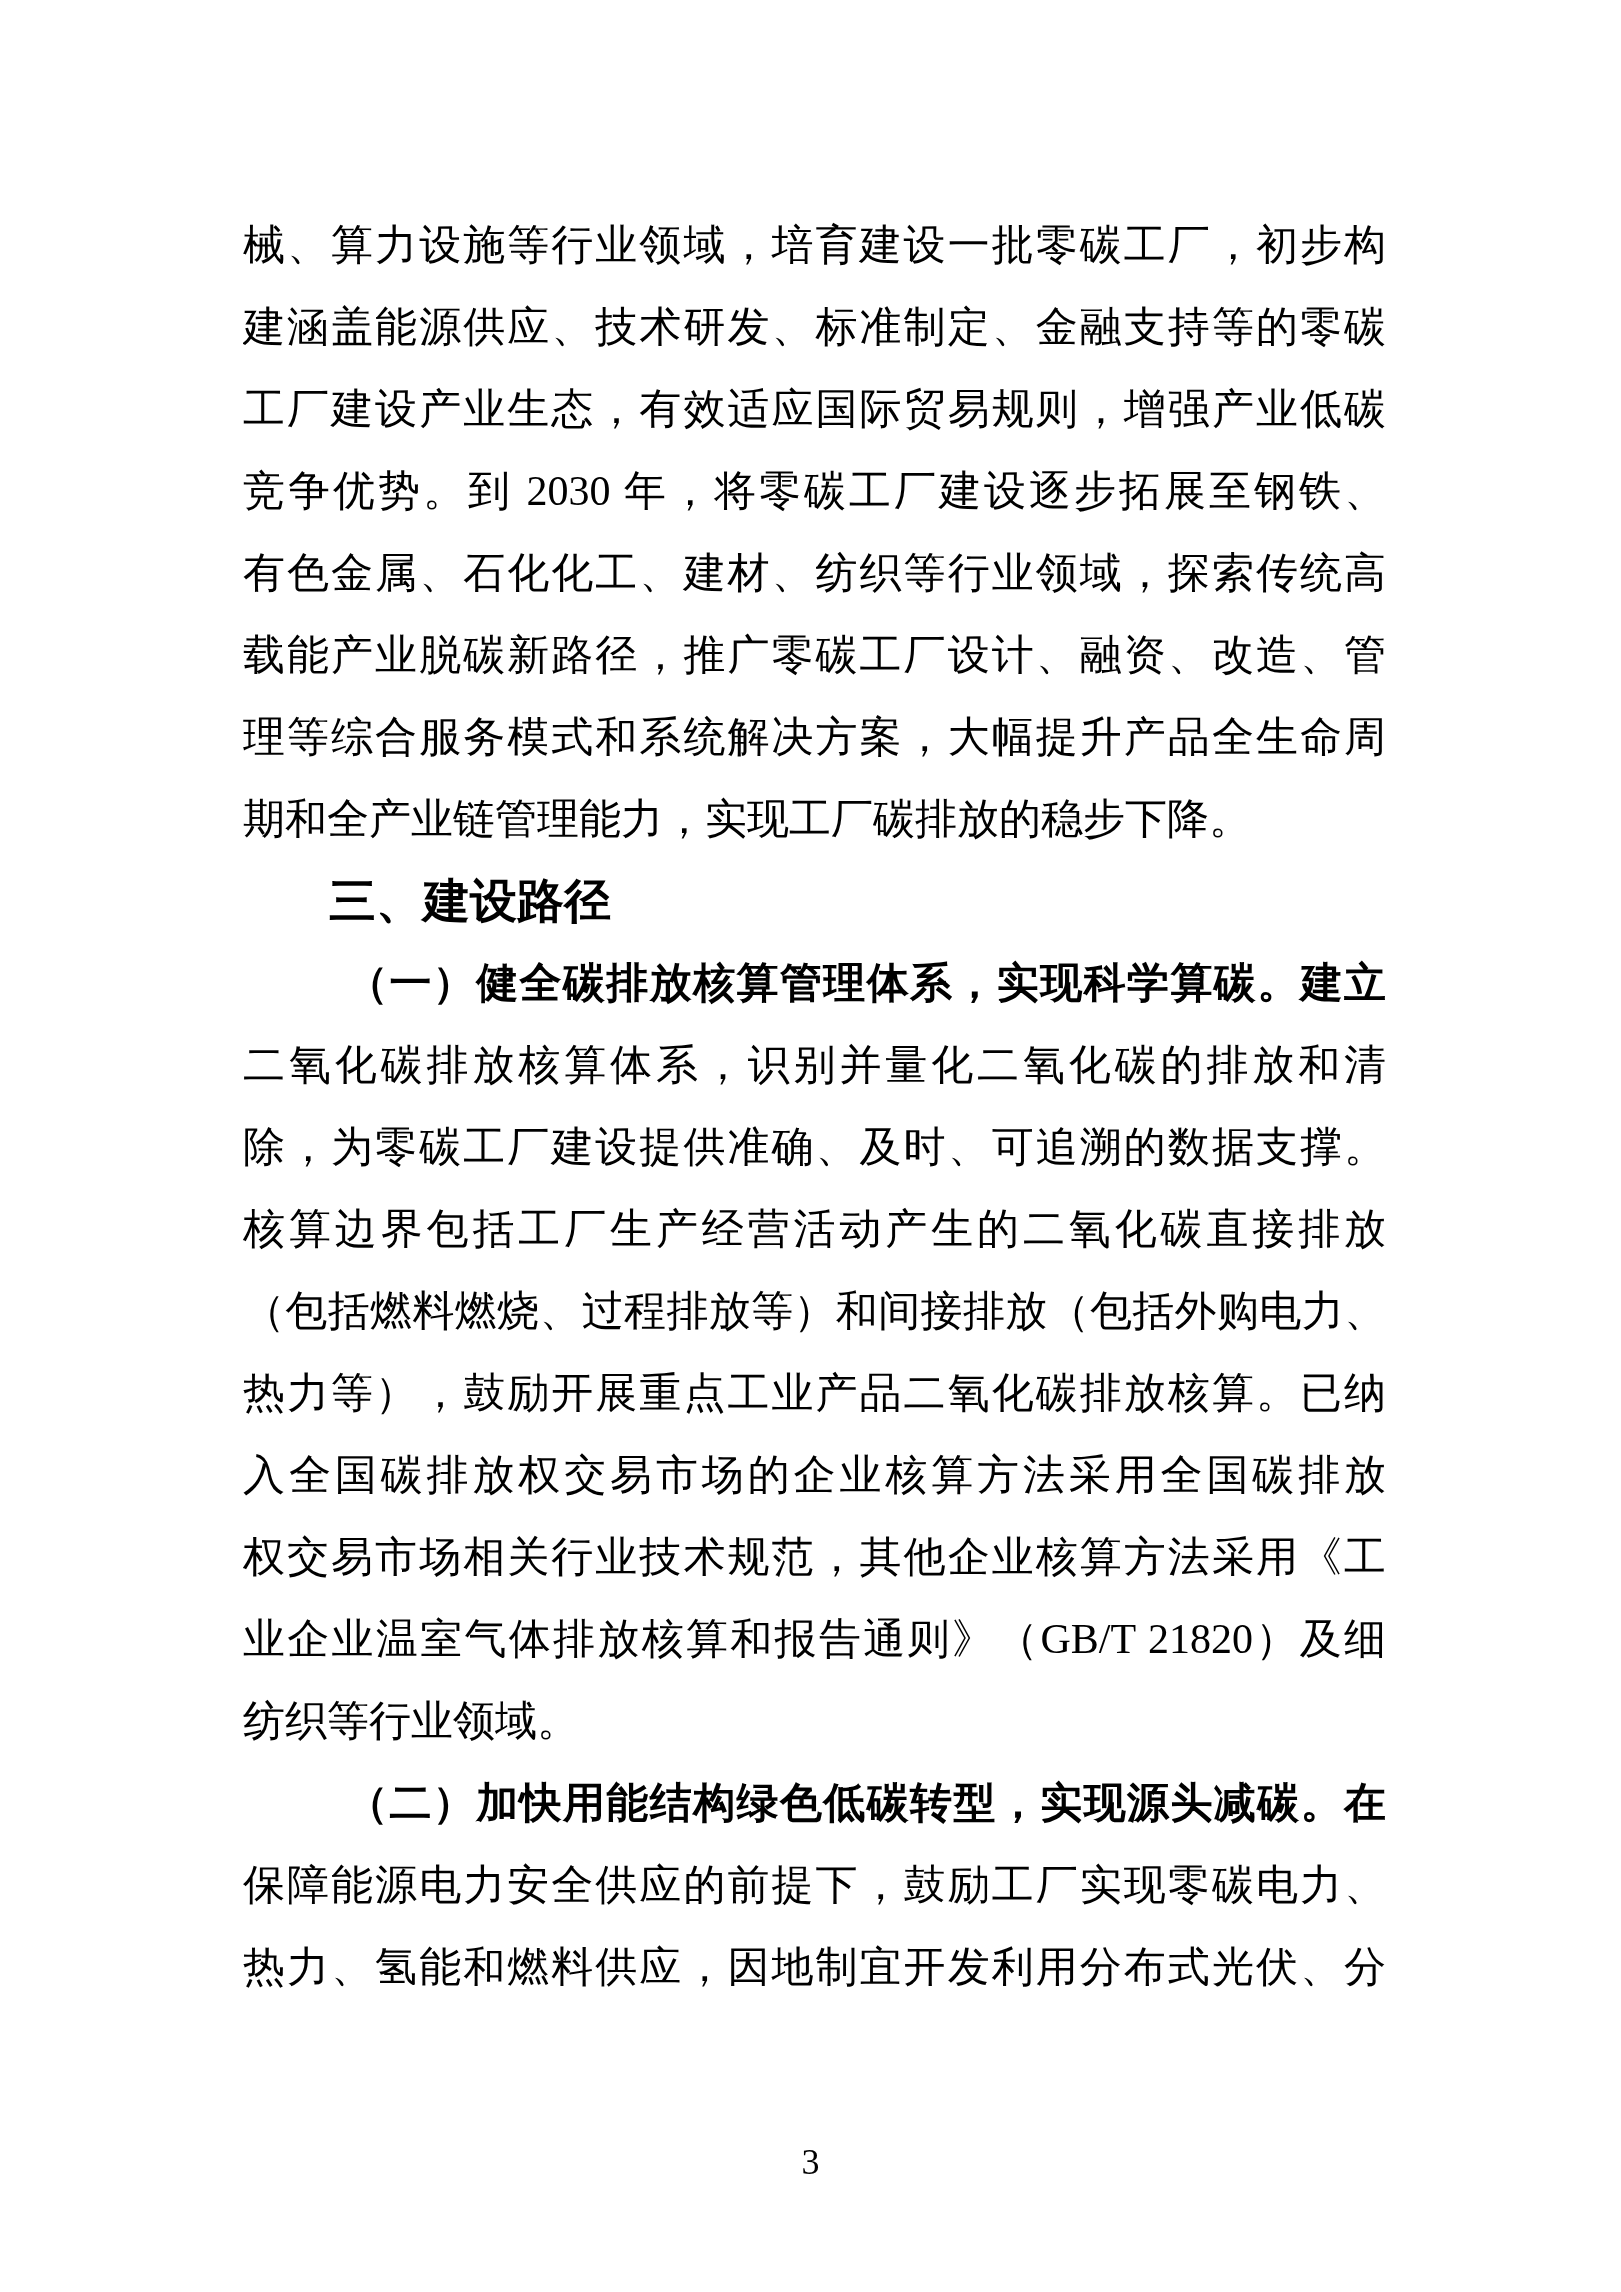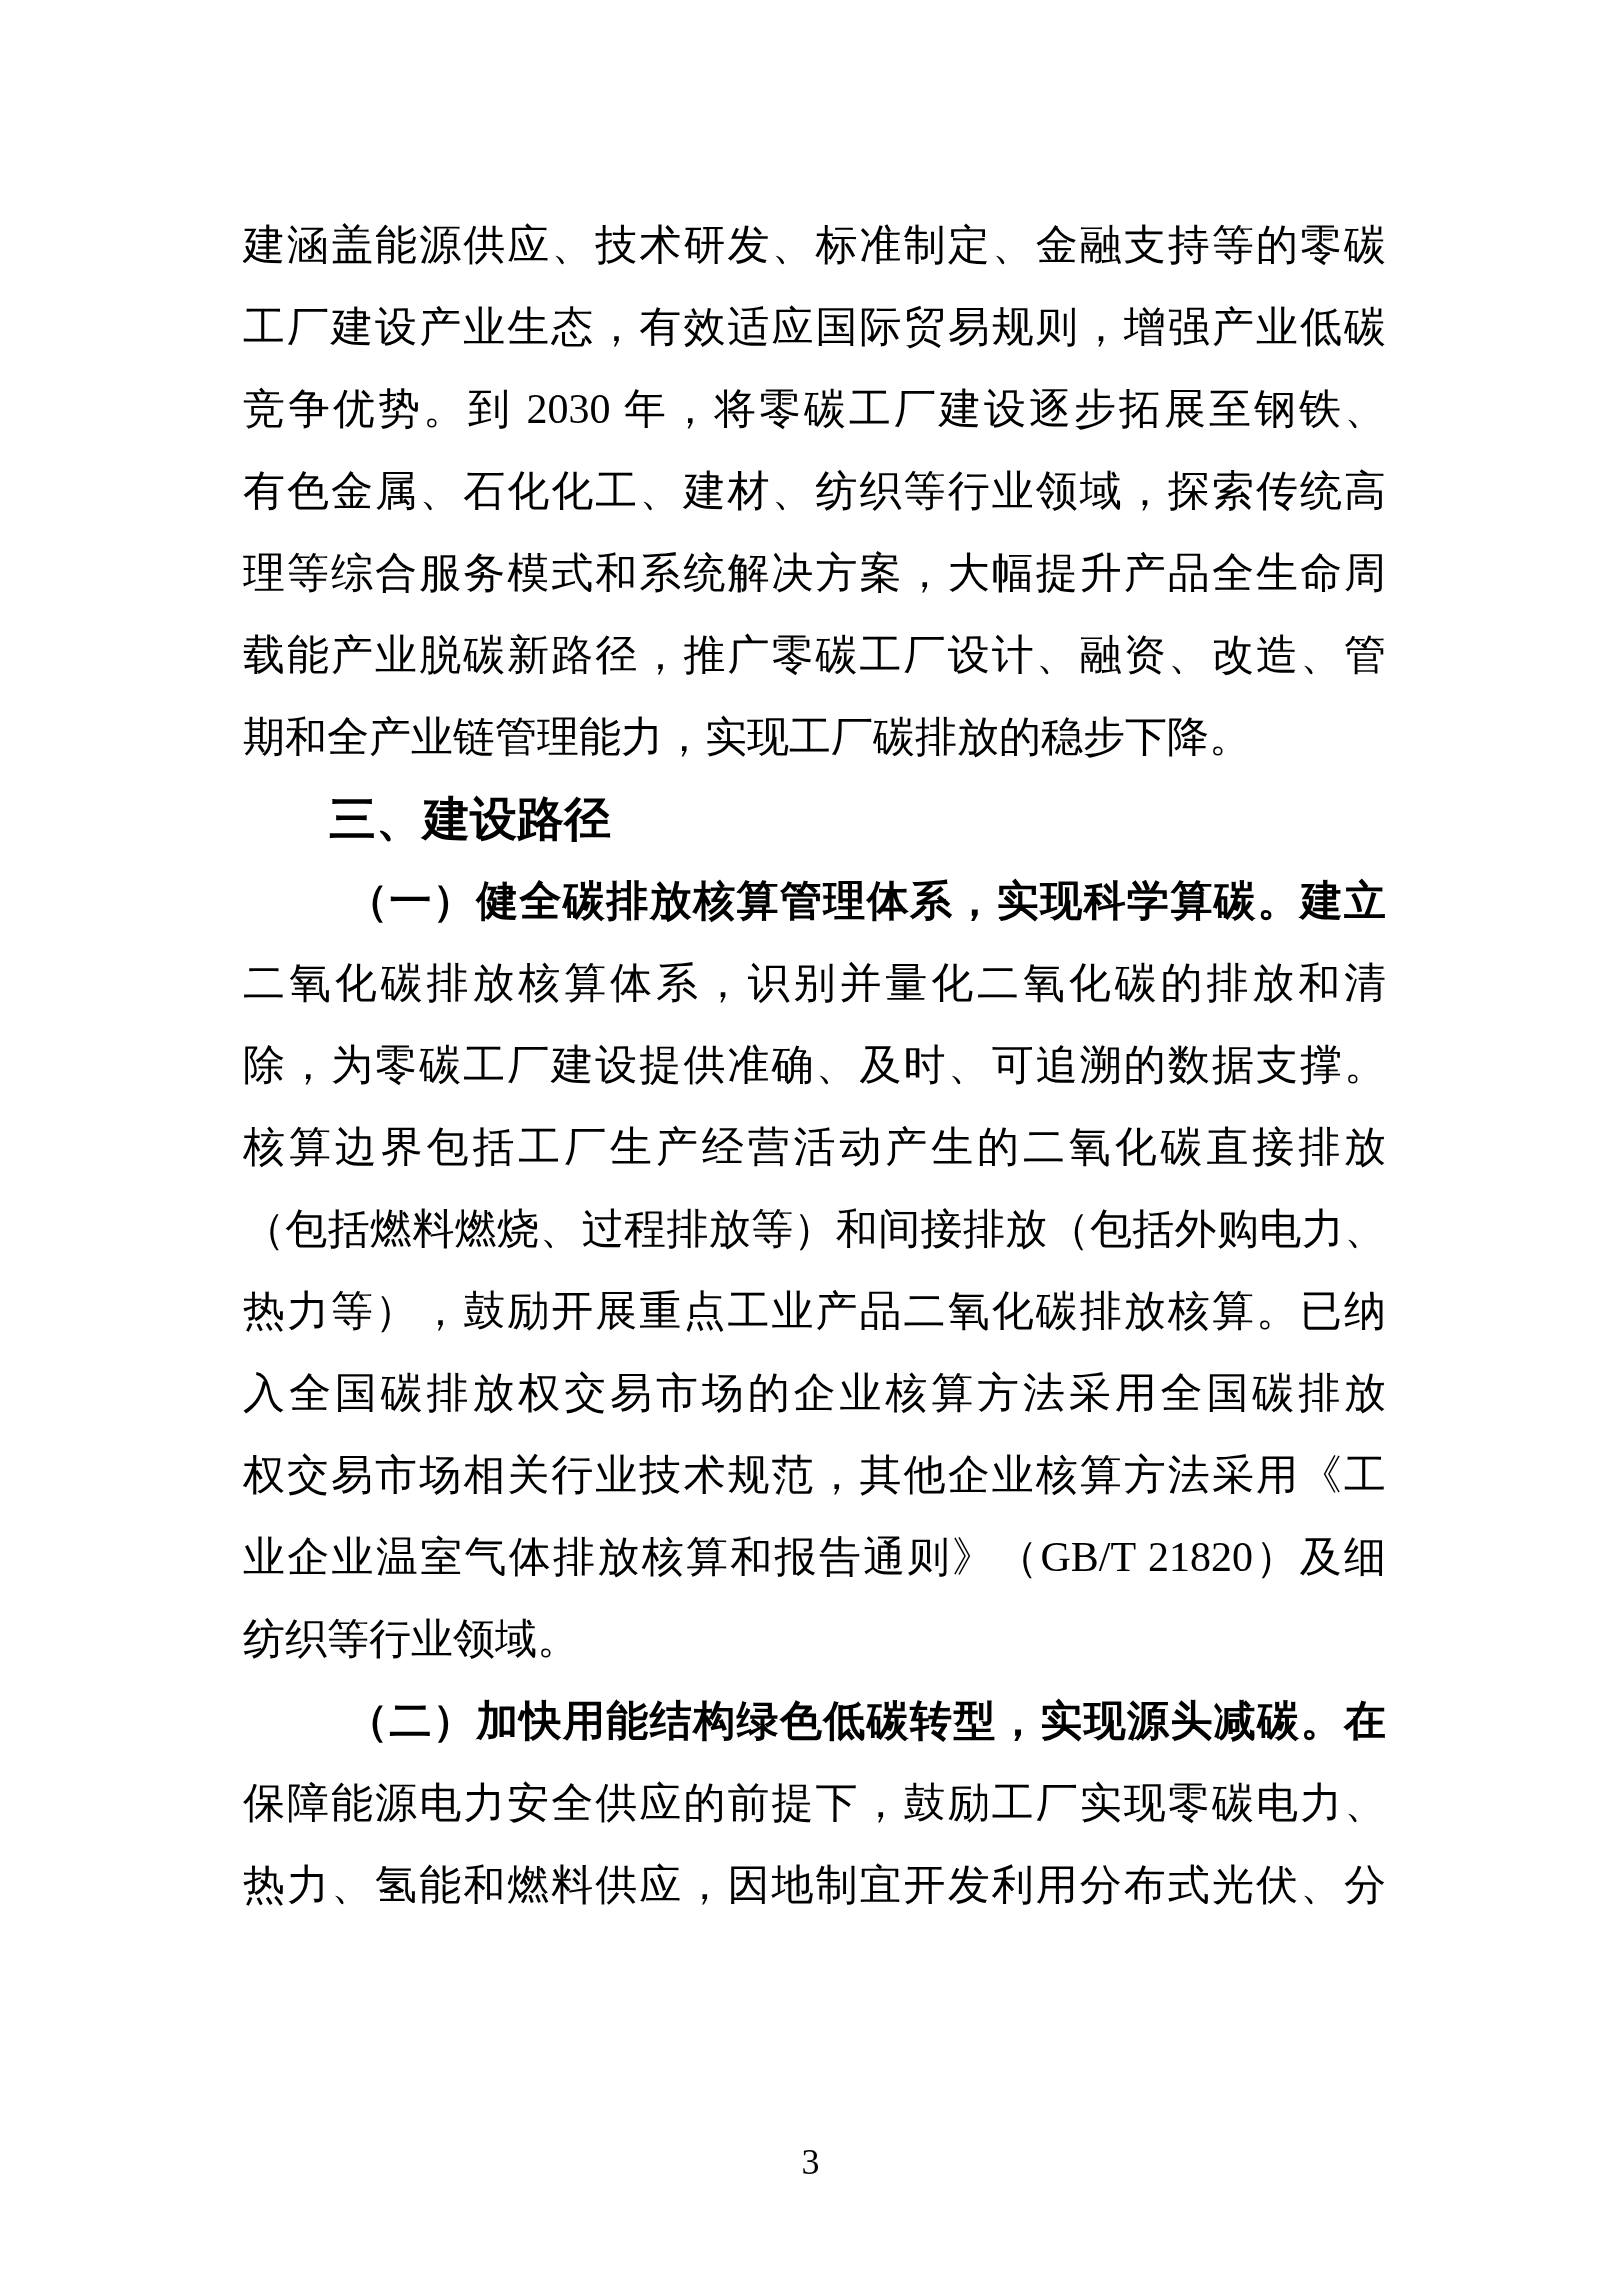--- a/index.html
+++ b/index.html
@@ -57,26 +57,27 @@
     font-size: 36px;
     line-height: 39px;
     font-family: "Liberation Serif", "DejaVu Serif", serif;
   }
 </style>
 </head>
 <body>
 
 <div class="page">
   <main class="body-text" id="doc-body">
+      <div class="line body">械、算力设施等行业领域，培育建设一批零碳工厂，初步构</div>
       <div class="line body">建涵盖能源供应、技术研发、标准制定、金融支持等的零碳</div>
       <div class="line body">工厂建设产业生态，有效适应国际贸易规则，增强产业低碳</div>
       <div class="line body">竞争优势。到 2030 年，将零碳工厂建设逐步拓展至钢铁、</div>
       <div class="line body">有色金属、石化化工、建材、纺织等行业领域，探索传统高</div>
+      <div class="line body">载能产业脱碳新路径，推广零碳工厂设计、融资、改造、管</div>
       <div class="line body">理等综合服务模式和系统解决方案，大幅提升产品全生命周</div>
-      <div class="line body">载能产业脱碳新路径，推广零碳工厂设计、融资、改造、管</div>
       <div class="line body-end">期和全产业链管理能力，实现工厂碳排放的稳步下降。</div>
       <div class="line heading">三、建设路径</div>
       <div class="line body indent">（一）健全碳排放核算管理体系，实现科学算碳。建立</div>
       <div class="line body">二氧化碳排放核算体系，识别并量化二氧化碳的排放和清</div>
       <div class="line body">除，为零碳工厂建设提供准确、及时、可追溯的数据支撑。</div>
       <div class="line body">核算边界包括工厂生产经营活动产生的二氧化碳直接排放</div>
       <div class="line body">（包括燃料燃烧、过程排放等）和间接排放（包括外购电力、</div>
       <div class="line body">热力等），鼓励开展重点工业产品二氧化碳排放核算。已纳</div>
       <div class="line body">入全国碳排放权交易市场的企业核算方法采用全国碳排放</div>
       <div class="line body">权交易市场相关行业技术规范，其他企业核算方法采用《工</div>

